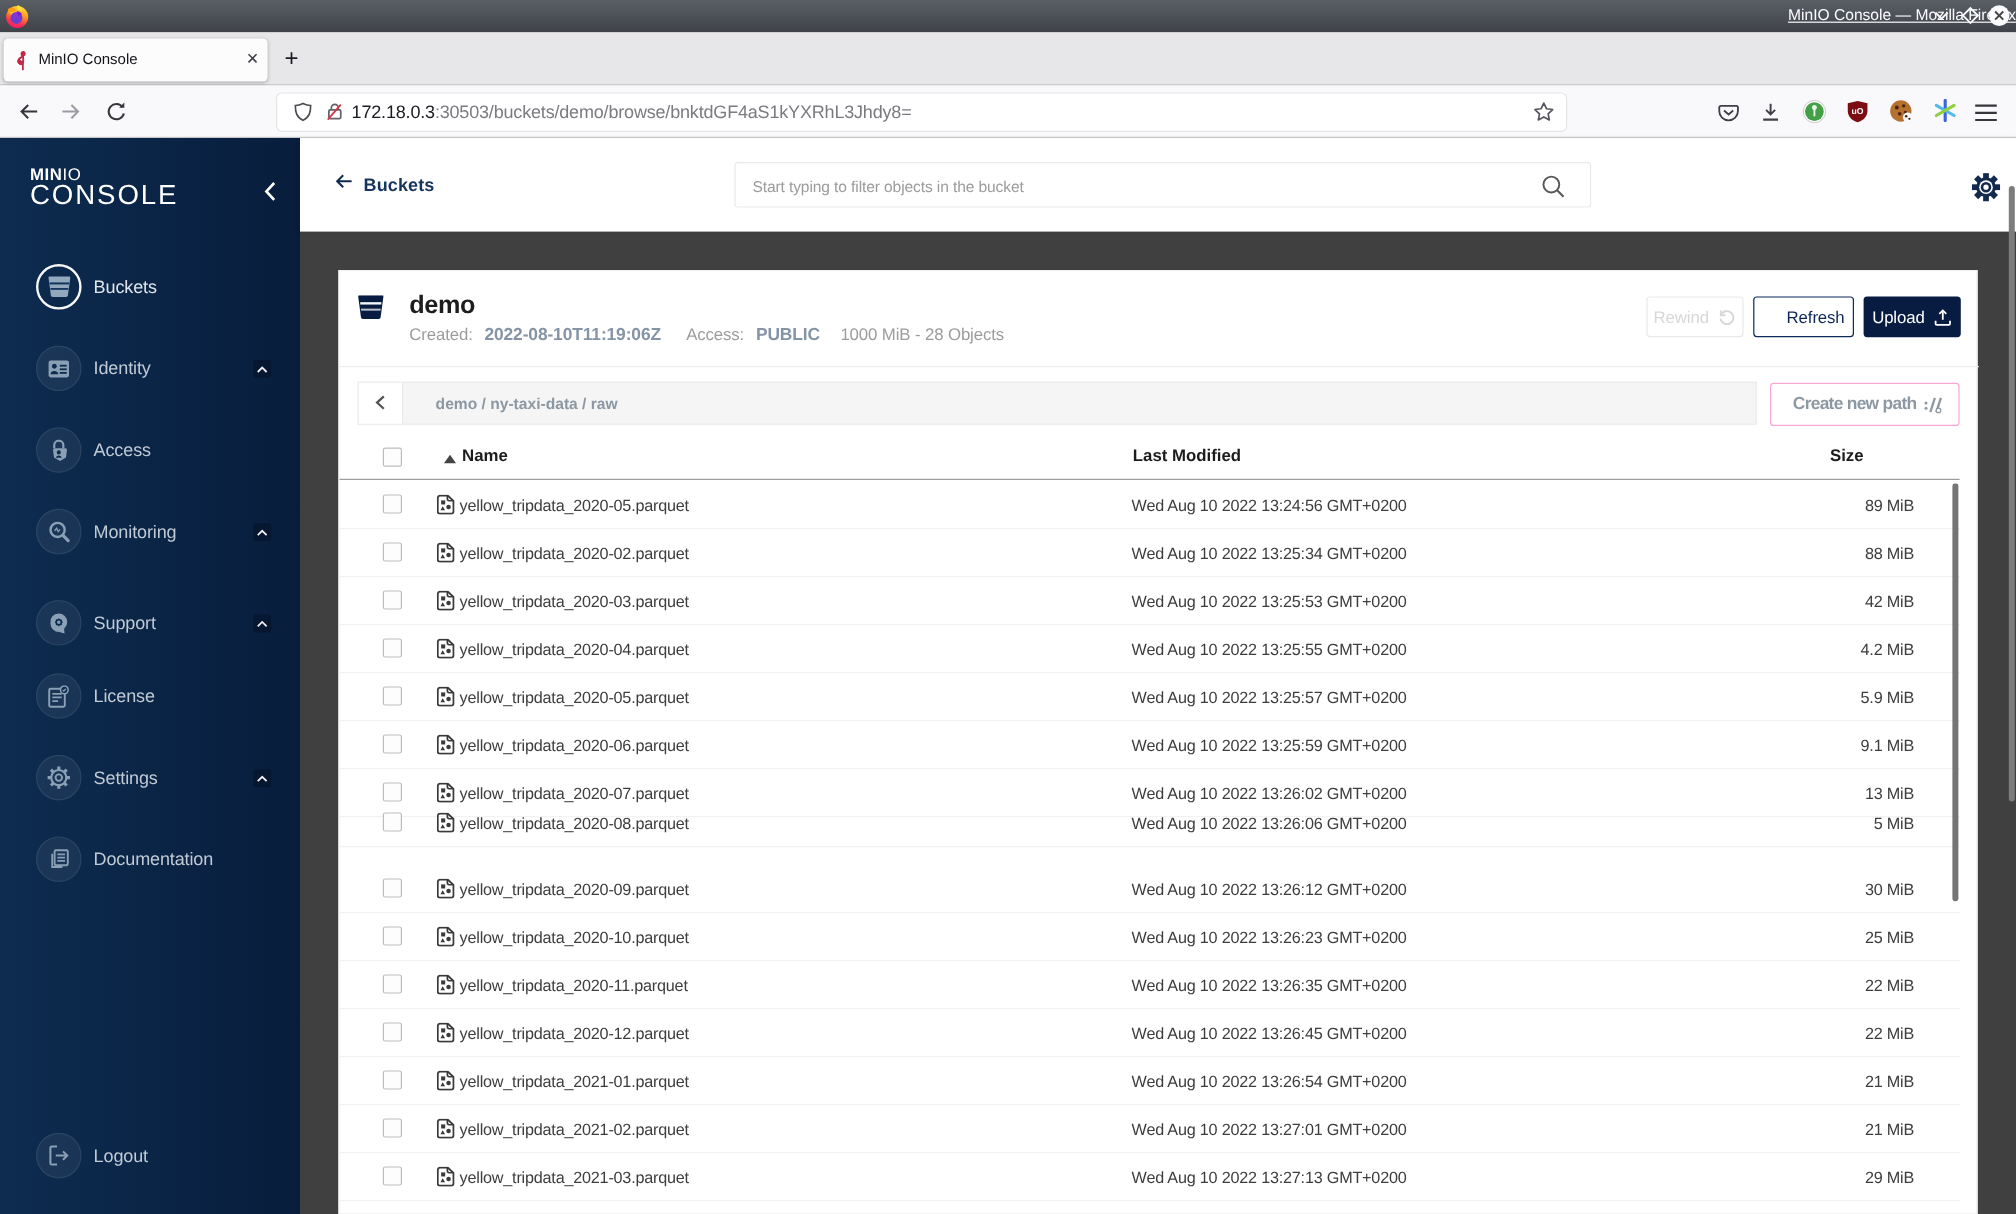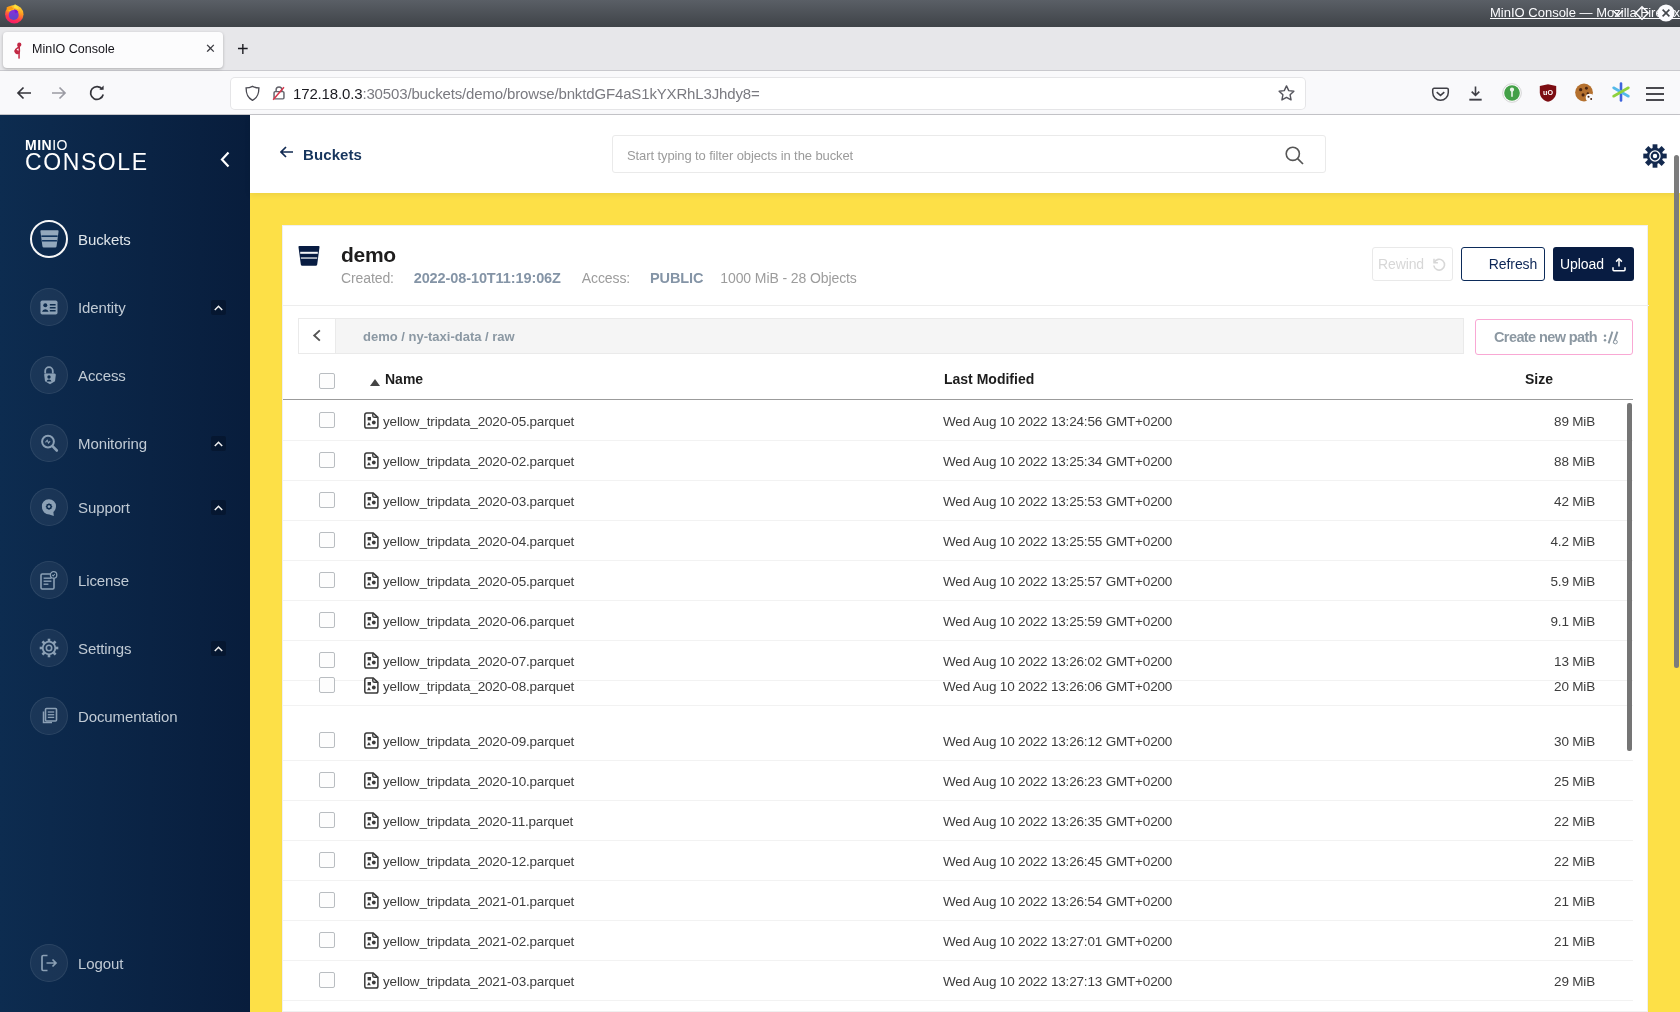--- a/index.html
+++ b/index.html
@@ -21,21 +21,21 @@
 #fxlogo { position:absolute; left:4px; top:3px; }
 .winbtn { position:absolute; top:4px; width:18px; height:18px; }
 #navbar { position:absolute; left:0; top:72px; width:1680px; height:43px; background:#f9f9fb;
   border-bottom:1px solid #c5c5c9; }
 #urlbar { position:absolute; left:231px; top:78px; width:1074px; height:31px; background:#fff;
   border-radius:4px; box-shadow:0 0 0 1px rgba(0,0,0,0.08); }
 #urltext { position:absolute; left:62px; top:6.5px; font-size:15px; letter-spacing:-0.15px; color:#7a7a80; white-space:nowrap; }
 #urltext b { color:#1b1b21; font-weight:400; }
 
 
-#app { position:absolute; left:0; top:115px; width:1680px; height:897px; background:#fde047; }
+#app { position:absolute; left:0; top:115px; width:1680px; height:897px; background:#404040; }
 #sidebar { position:absolute; left:0; top:0; width:250px; height:897px;
   background:linear-gradient(100deg,#0e2d51 0%, #09224312 60%), linear-gradient(90deg,#0d2c50,#081d3c); }
 #sidebar { background:linear-gradient(90deg,#0d2c50,#081d3c); }
 #logo { position:absolute; left:25px; top:24px; color:#fff; }
 #logo .mini { font-size:14px; font-weight:bold; letter-spacing:0.5px; line-height:12px; }
 #logo .console { font-size:23px; font-weight:400; letter-spacing:1.6px; margin-top:-2px; }
 #collapse { position:absolute; left:220px; top:36px; }
 .mitem { position:absolute; left:0; width:250px; height:48px; }
 .mcircle { position:absolute; left:30px; top:5px; width:38px; height:38px; border-radius:50%;
   background:rgba(255,255,255,0.06); border:1px solid rgba(255,255,255,0.08);
@@ -56,21 +56,21 @@
 #search .ph { position:absolute; left:14px; top:11.5px; font-size:13px; letter-spacing:-0.1px; color:#9b9b9b; }
 #search svg { position:absolute; right:20px; top:9px; }
 #gear { position:absolute; left:1392px; top:28px; }
 
 #card { position:absolute; left:32px; top:110px; width:1366px; height:787px; background:#fff;
   border:1px solid #f0f0f0; box-shadow:0 2px 2px rgba(0,0,0,0.03); }
 
 #bicon { position:absolute; left:15px; top:20px; }
 #btitle { position:absolute; left:58px; top:17px; font-size:21px; font-weight:bold; letter-spacing:-0.3px; color:#1e1d1d; }
 #bsub { position:absolute; left:58px; top:44px; font-size:14px; letter-spacing:-0.1px; color:#9c9c9c; white-space:nowrap; }
-#bsub b { color:#8494a6; margin-left:16px; font-size:14.5px; }
+#bsub b { color:#8494a6; margin-left:6px; font-size:14.5px; }
 #bsub .seg1 { margin-right:21px; }
 #bsub .seg { margin-right:17px; }
 .btn { position:absolute; top:21px; height:34px; border-radius:3px; font-size:14px; letter-spacing:-0.1px;
   display:flex; align-items:center; justify-content:center; gap:7px; }
 #btn-rewind { left:1089px; width:81px; border:1px solid #e9e9e9; color:#d7d7d7; background:#fff; }
 #btn-refresh { left:1178px; width:84px; border:1px solid #0c2b5a; color:#0c2656; background:#fff;padding-left:27px; }
 #btn-upload { left:1270px; width:81px; background:#081c42; color:#fff; }
 #divider { position:absolute; left:0px; top:79px; width:1366px; height:1px; background:#ededed; }
 
 #crumbbar { position:absolute; left:15px; top:92px; width:1166px; height:36px; background:#f5f5f5;
@@ -279,21 +279,21 @@
             <path d="M5.5 8.3 l1.7 -2.1 1.3 2.8 1.6 -1.9" fill="none" stroke="#8ba0b5" stroke-width="1.1"></path>
           </svg>
         </div>
       <div class="mlabel">Monitoring</div>
       <div class="mchev">
           <svg width="9" height="6" viewBox="0 0 9 6">
             <path d="M0.8 5 L4.5 1.3 L8.2 5" fill="none" stroke="#f0f0f0" stroke-width="1.5"></path>
           </svg>
         </div>
     </div>
-    <div class="mitem" style="top:368px;">
+    <div class="mitem" style="top:380px;">
       <div class="mcircle">
           <svg width="18" height="19" viewBox="0 0 18 19">
             <path d="M9 1.2 a7 7 0 0 1 7 7 c0 2.6 -1.2 4.4 -2.6 5.8 l0.4 4 -4.4 -1.4 a7.3 7.3 0 0 1 -7.4 -7.3 a7 7 0 0 1 7 -8.1 z" fill="#8ba0b5"></path>
             <circle cx="9" cy="8.6" r="2.1" fill="none" stroke="#0e2c4e" stroke-width="1.3"></circle>
             <g stroke="#0e2c4e" stroke-width="1.2">
               <line x1="9" y1="5.4" x2="9" y2="6.6"></line>
               <line x1="9" y1="10.6" x2="9" y2="11.8"></line>
               <line x1="5.8" y1="8.6" x2="7" y2="8.6"></line>
               <line x1="11" y1="8.6" x2="12.2" y2="8.6"></line>
               <line x1="6.8" y1="6.4" x2="7.7" y2="7.3"></line>
@@ -553,21 +553,21 @@
     <div class="cb"></div>
     <div class="ficon"><svg width="15" height="17" viewBox="0 0 15 17">
                 <path d="M2.6 1.1 H9.2 L13.9 5.4 V14.3 A1.8 1.8 0 0 1 12.1 16.1 H2.6 A1.8 1.8 0 0 1 0.8 14.3 V2.9 A1.8 1.8 0 0 1 2.6 1.1 Z" fill="none" stroke="#3a3a3a" stroke-width="1.5"></path>
                 <path d="M8.8 1.3 V3.7 A1.6 1.6 0 0 0 10.4 5.3 H13.6" fill="none" stroke="#3a3a3a" stroke-width="1.4"></path>
                 <rect x="3.6" y="5" width="3.4" height="3.4" fill="#3a3a3a"></rect>
                 <circle cx="9.8" cy="10.5" r="1.9" fill="#3a3a3a"></circle>
                 <path d="M4.9 9.9 L6.9 13.2 H3 Z" fill="#3a3a3a"></path>
               </svg></div>
     <div class="fname">yellow_tripdata_2020-08.parquet</div>
     <div class="fdate">Wed Aug 10 2022 13:26:06 GMT+0200</div>
-    <div class="fsize">20 MiB</div>
+    <div class="fsize">5 MiB</div>
   </div>
   <div class="row" style="top:495px">
     <div class="cb"></div>
     <div class="ficon"><svg width="15" height="17" viewBox="0 0 15 17">
                 <path d="M2.6 1.1 H9.2 L13.9 5.4 V14.3 A1.8 1.8 0 0 1 12.1 16.1 H2.6 A1.8 1.8 0 0 1 0.8 14.3 V2.9 A1.8 1.8 0 0 1 2.6 1.1 Z" fill="none" stroke="#3a3a3a" stroke-width="1.5"></path>
                 <path d="M8.8 1.3 V3.7 A1.6 1.6 0 0 0 10.4 5.3 H13.6" fill="none" stroke="#3a3a3a" stroke-width="1.4"></path>
                 <rect x="3.6" y="5" width="3.4" height="3.4" fill="#3a3a3a"></rect>
                 <circle cx="9.8" cy="10.5" r="1.9" fill="#3a3a3a"></circle>
                 <path d="M4.9 9.9 L6.9 13.2 H3 Z" fill="#3a3a3a"></path>
               </svg></div>

